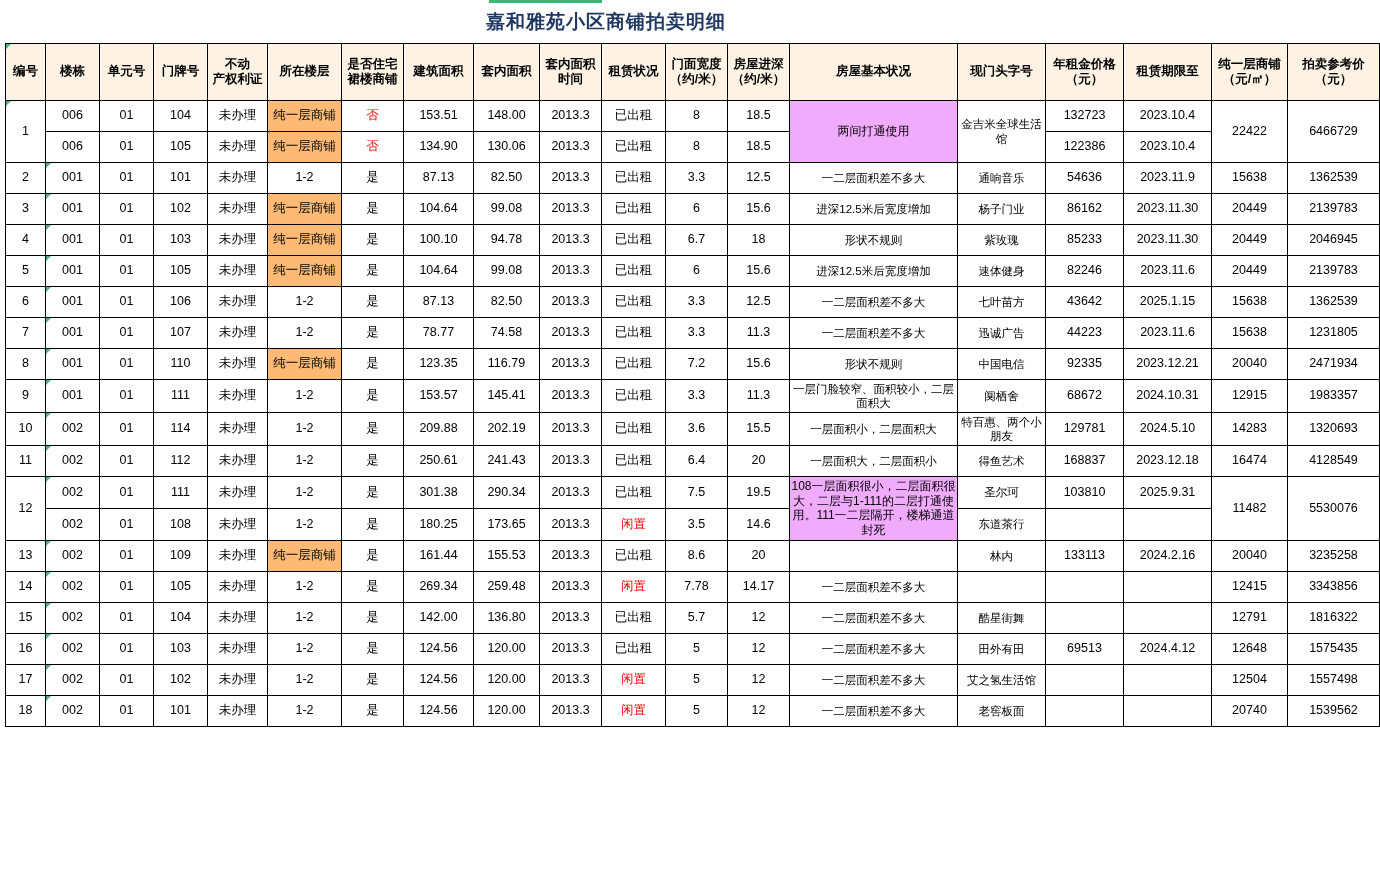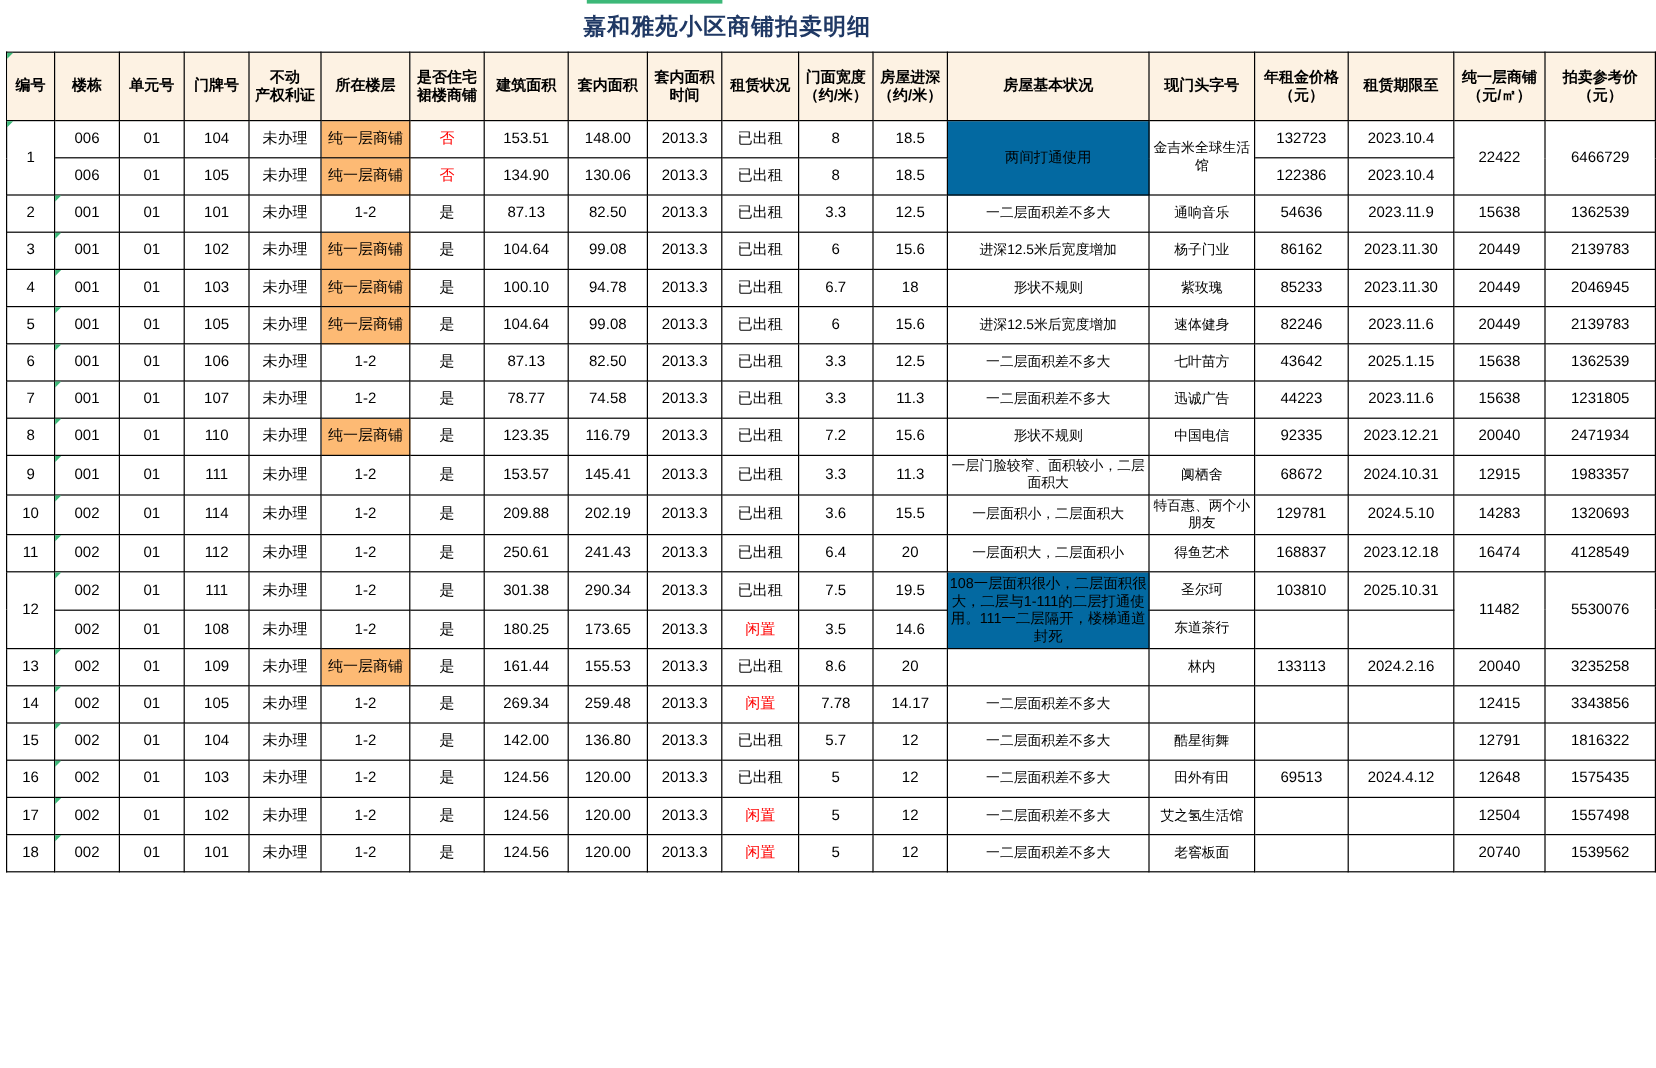--- a/index.html
+++ b/index.html
@@ -62,21 +62,21 @@
     height: 26px;
     font-size: 12.5px;
   }
   .hl {
     background: #fdba74;
   }
   .red {
     color: #ff0000;
   }
   .yellow-note {
-    background: #0369a1;
+    background: #f0abfc;
     font-size: 12px;
     line-height: 1.25;
     text-align: center;
   }
   .small {
     font-size: 11.5px;
   }
   .corner-mark {
     position: relative;
   }
@@ -426,21 +426,21 @@
           <td>是</td>
           <td>301.38</td>
           <td>290.34</td>
           <td>2013.3</td>
           <td>已出租</td>
           <td>7.5</td>
           <td>19.5</td>
           <td rowspan="2" class="yellow-note">108一层面积很小，二层面积很大，二层与1-111的二层打通使用。111一二层隔开，楼梯通道封死</td>
           <td class="small">圣尔珂</td>
           <td>103810</td>
-          <td>2025.10.31</td>
+          <td>2025.9.31</td>
           <td rowspan="2">11482</td>
           <td rowspan="2">5530076</td>
         </tr>
         <tr>
           <td>002</td>
           <td>01</td>
           <td>108</td>
           <td>未办理</td>
           <td>1-2</td>
           <td>是</td>

